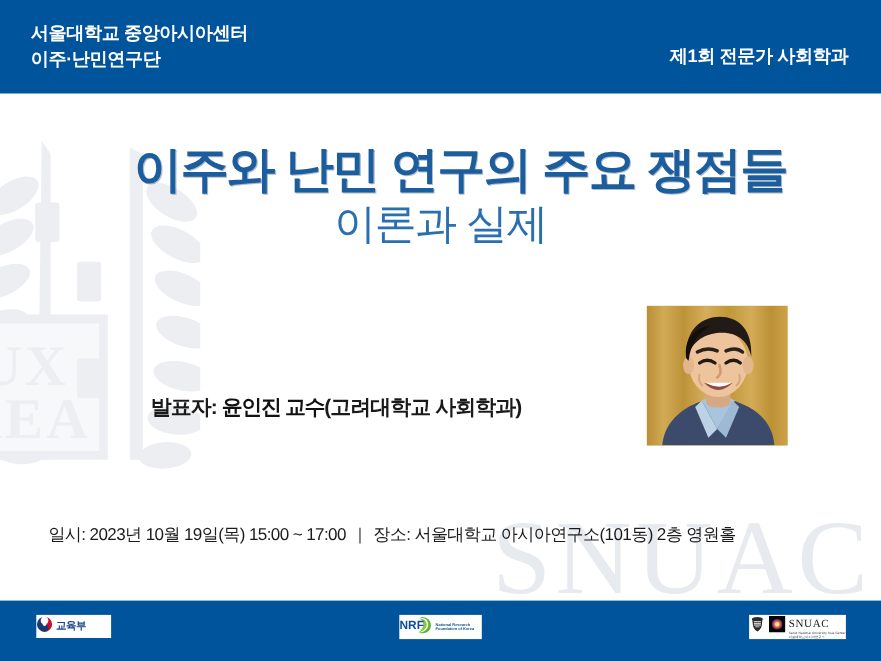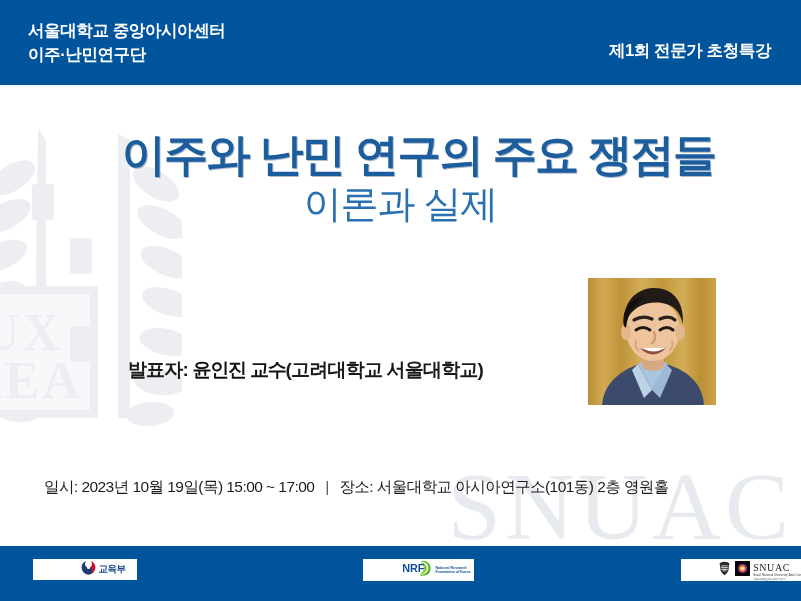--- a/index.html
+++ b/index.html
@@ -178,22 +178,20 @@
     top: 546px;
     width: 801px;
     height: 55px;
     background: #00549b;
   }
   .logo-box {
     position: absolute;
     background: #ffffff;
     display: flex;
     align-items: center;
-    justify-content: center;
-    padding-left: 36px;
   }
   .logo-moe   { left: 33px;  top: 559px; width: 68px;  height: 21px; }
   .logo-nrf   { left: 363px; top: 559px; width: 75px;  height: 22px; }
   .logo-snuac { left: 681px; top: 559px; width: 88px;  height: 22px; }
 
   .moe-text {
     font-size: 9.5px;
     color: #17468a;
     font-weight: bold;
     letter-spacing: -0.5px;
@@ -267,21 +265,21 @@
         <text x="22" y="310" font-family="Liberation Serif, serif" font-size="52" font-weight="bold" fill="#eceef1" letter-spacing="3">AEA</text>
       </svg>
     </div>
 
     <div class="wm-snuac">SNUAC</div>
   </div>
 
   <div class="header">
     <div class="header-org">서울대학교 중앙아시아센터
 이주·난민연구단</div>
-    <div class="header-series">제1회 전문가 초청특강</div>
+    <div class="header-series">제1회 전문가 사회학과</div>
   </div>
 
   <div class="body-area">
 
     <div class="title-block">
       <div class="title-main">이주와 난민 연구의 주요 쟁점들</div>
       <div class="title-sub">이론과 실제</div>
     </div>
 
     <div class="photo-frame">
@@ -333,21 +331,21 @@
           <path d="M54 70 q12 7 23 0 z" fill="#fdfcf8"></path>
 
           <path d="M48 62 q-2 7 3 11" stroke="#d9a57d" stroke-width="1.8" fill="none"></path>
           <path d="M84 62 q2 7 -3 11" stroke="#d9a57d" stroke-width="1.8" fill="none"></path>
         </g>
       </svg>
     </div>
 
     <div class="speaker-line">
       <span class="speaker-label">발표자:</span>
-      <span class="speaker-name">윤인진 교수</span><span class="speaker-affil">(고려대학교 서울대학교)</span>
+      <span class="speaker-name">윤인진 교수</span><span class="speaker-affil">(고려대학교 사회학과)</span>
     </div>
 
     <div class="info-block">
       <div class="info-line">
         <span>일시: 2023년 10월 19일(목) 15:00 ~ 17:00</span>
         <span class="info-sep">|</span>
         <span>장소: 서울대학교 아시아연구소(101동) 2층 영원홀</span>
       </div>
     </div>
   </div>

